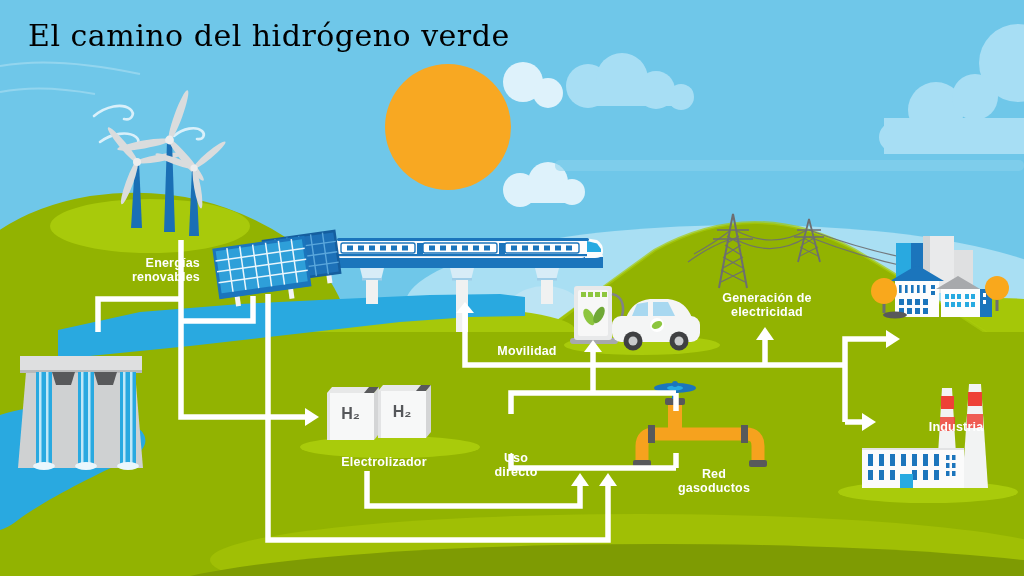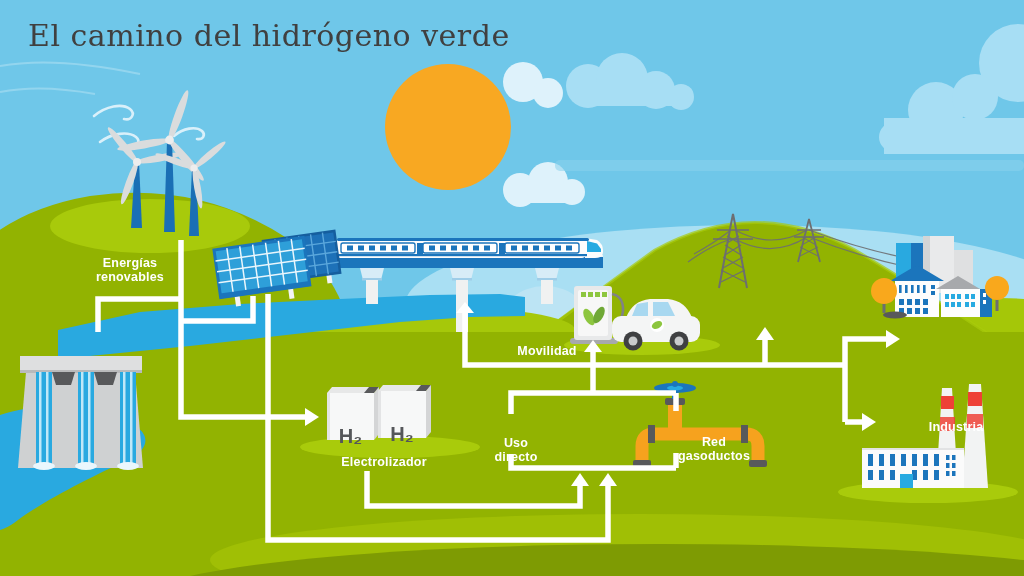--- a/index.html
+++ b/index.html
@@ -1,23 +1,23 @@
 <!DOCTYPE html>
 <html><head>
 <meta charset="utf-8">
 <style>
   html,body{margin:0;padding:0;background:#333;}
   .stage{position:relative;width:1024px;height:576px;overflow:hidden;background:#6FC7E9;
          font-family:"Liberation Sans",sans-serif;}
   .stage svg{position:absolute;left:0;top:0;}
-  .title{position:absolute;left:28px;top:18px;color:#404040;
+  .title{position:absolute;left:28px;top:18px;color:#000000;
          font-family:"DejaVu Serif",serif;font-size:30px;font-weight:400;letter-spacing:.5px;}
   .lbl{position:absolute;color:#fff;font-weight:bold;font-size:12.5px;line-height:1.15;
        letter-spacing:.2px;text-align:center;white-space:pre-line;}
-  .tank{position:absolute;color:#55575A;font-weight:bold;font-size:20px;text-align:center;margin-top:20px;}
+  .tank{position:absolute;color:#55575A;font-weight:bold;font-size:16px;text-align:center;}
 </style>
 </head>
 <body>
 
 <div class="stage">
 <svg width="1024" height="576" viewBox="0 0 1024 576">
 
   <rect x="0" y="0" width="1024" height="576" fill="#6FC7E9"></rect>
   <g stroke="#FFFFFF" stroke-width="2" fill="none" opacity="0.25">
     <path d="M0,66 Q55,56 140,74"></path>
@@ -430,24 +430,26 @@
     <polygon points="571,486 580,473 589,486"></polygon>
     <polygon points="456,313 465,302 474,313"></polygon>
     <polygon points="584,352 593,340 602,352"></polygon>
     <polygon points="756,340 765,327 774,340"></polygon>
     <polygon points="886,330 900,339 886,348"></polygon>
     <polygon points="862,413 876,422 862,431"></polygon>
   </g>
 </svg>
 
 <div class="title">El camino del hidrógeno verde</div>
-<div class="lbl" style="left:60px;top:256px;width:140px;">Energías
+<div class="lbl" style="left:60px;top:256px;width:140px;text-align:right;">Energías
 renovables</div>
-<div class="lbl" style="left:467px;top:344px;width:120px;padding-left:20px;">Movilidad</div>
+<div class="lbl" style="left:467px;top:344px;width:120px;">Movilidad</div>
+<div class="lbl" style="left:687px;top:291px;width:160px;">Generación de
+electricidad</div>
 <div class="lbl" style="left:896px;top:420px;width:120px;">Industria</div>
 <div class="lbl" style="left:304px;top:455px;width:160px;">Electrolizador</div>
-<div class="lbl" style="left:476px;top:436px;width:80px;">Uso
+<div class="lbl" style="left:476px;top:451px;width:80px;">Uso
 directo</div>
-<div class="lbl" style="left:644px;top:435px;width:140px;text-align:center;">Red
+<div class="lbl" style="left:644px;top:467px;width:140px;text-align:center;">Red
 gasoductos</div>
 <div class="tank" style="left:327px;top:405px;width:47px;">H₂</div>
 <div class="tank" style="left:378px;top:403px;width:48px;">H₂</div>
 </div>
 
 </body></html>

